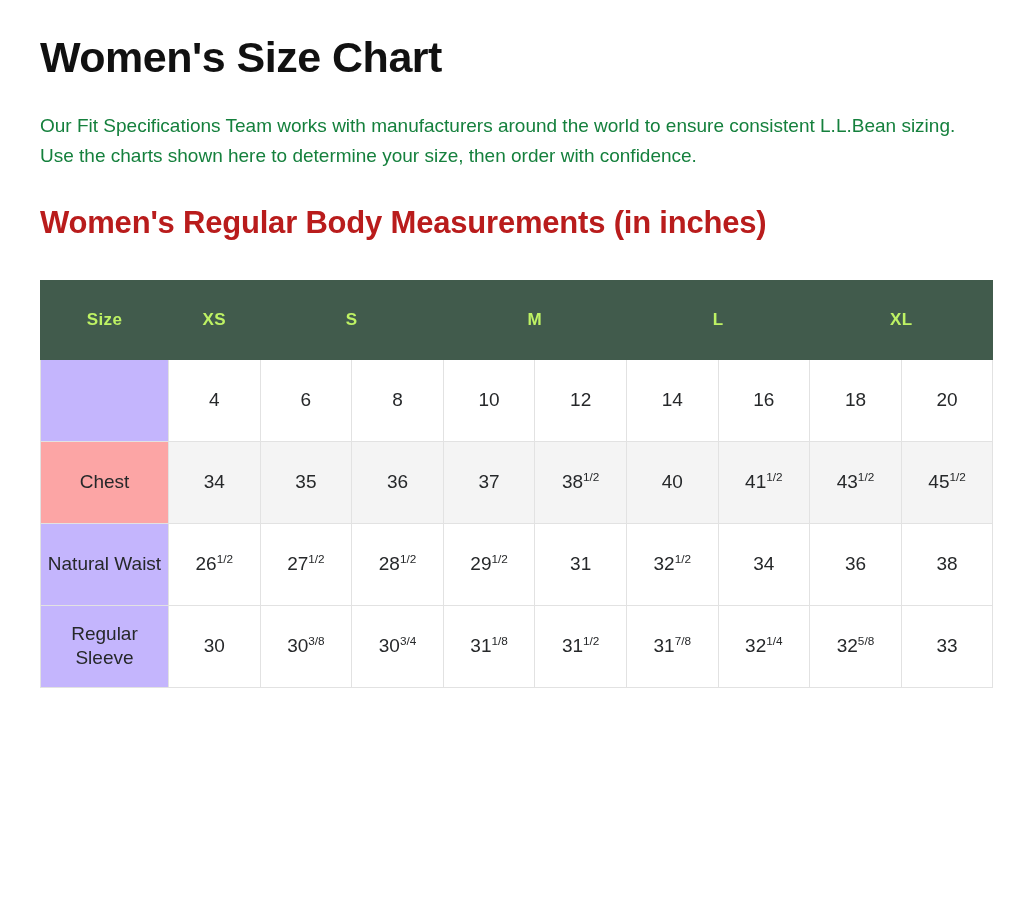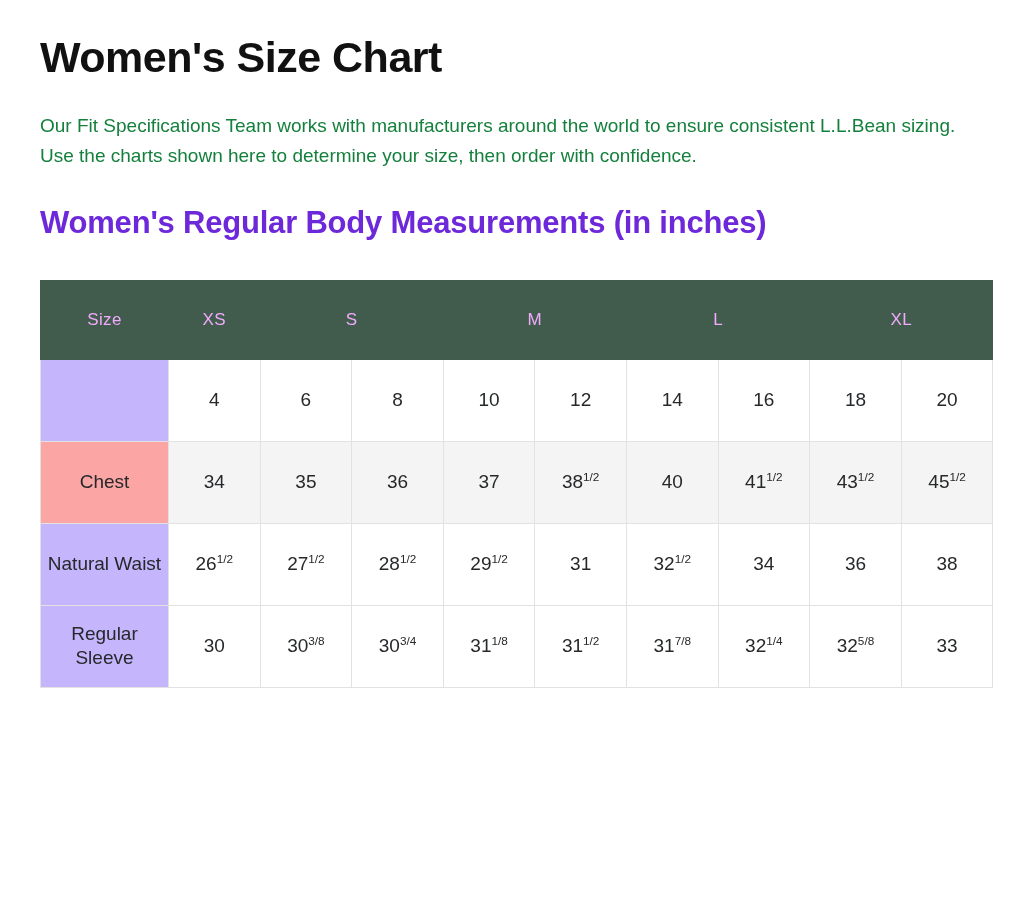--- a/index.html
+++ b/index.html
@@ -31,42 +31,42 @@
     line-height: 1.55;
     color: #15803d;
     margin: 0 0 34px 0;
     max-width: 945px;
   }
   .section-title {
     font-size: 31px;
     font-weight: bold;
     line-height: 1.22;
     margin: 0 0 38px 0;
-    color: #6d28d9;
+    color: #b91c1c;
     letter-spacing: -0.2px;
     max-width: 880px;
   }
   table.size-chart {
     border-collapse: collapse;
     width: 953px;
     table-layout: fixed;
   }
   table.size-chart th,
   table.size-chart td {
     border: 1px solid #e2e2e2;
     text-align: center;
     vertical-align: middle;
     font-size: 19px;
     color: #26282a;
   }
   table.size-chart thead th {
     background: #415b4c;
-    color: #f0abfc;
+    color: #bef264;
     font-size: 17px;
-    font-weight: normal;
+    font-weight: bold;
     height: 76px;
     border: 1px solid #415b4c;
     letter-spacing: 0.4px;
   }
   table.size-chart tbody td {
     height: 73px;
     background: #f4f4f4;
     padding: 4px 2px;
     line-height: 1.3;
   }

